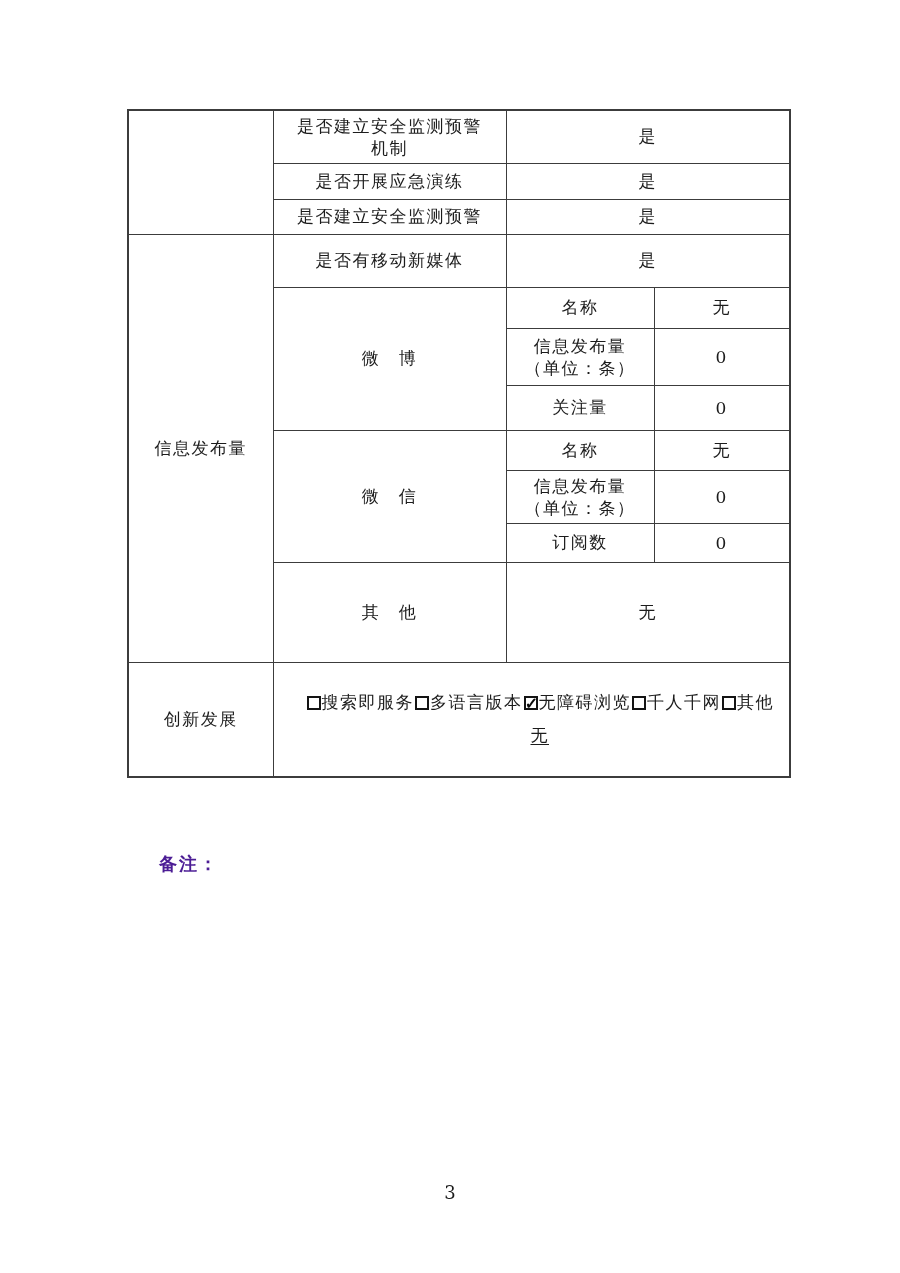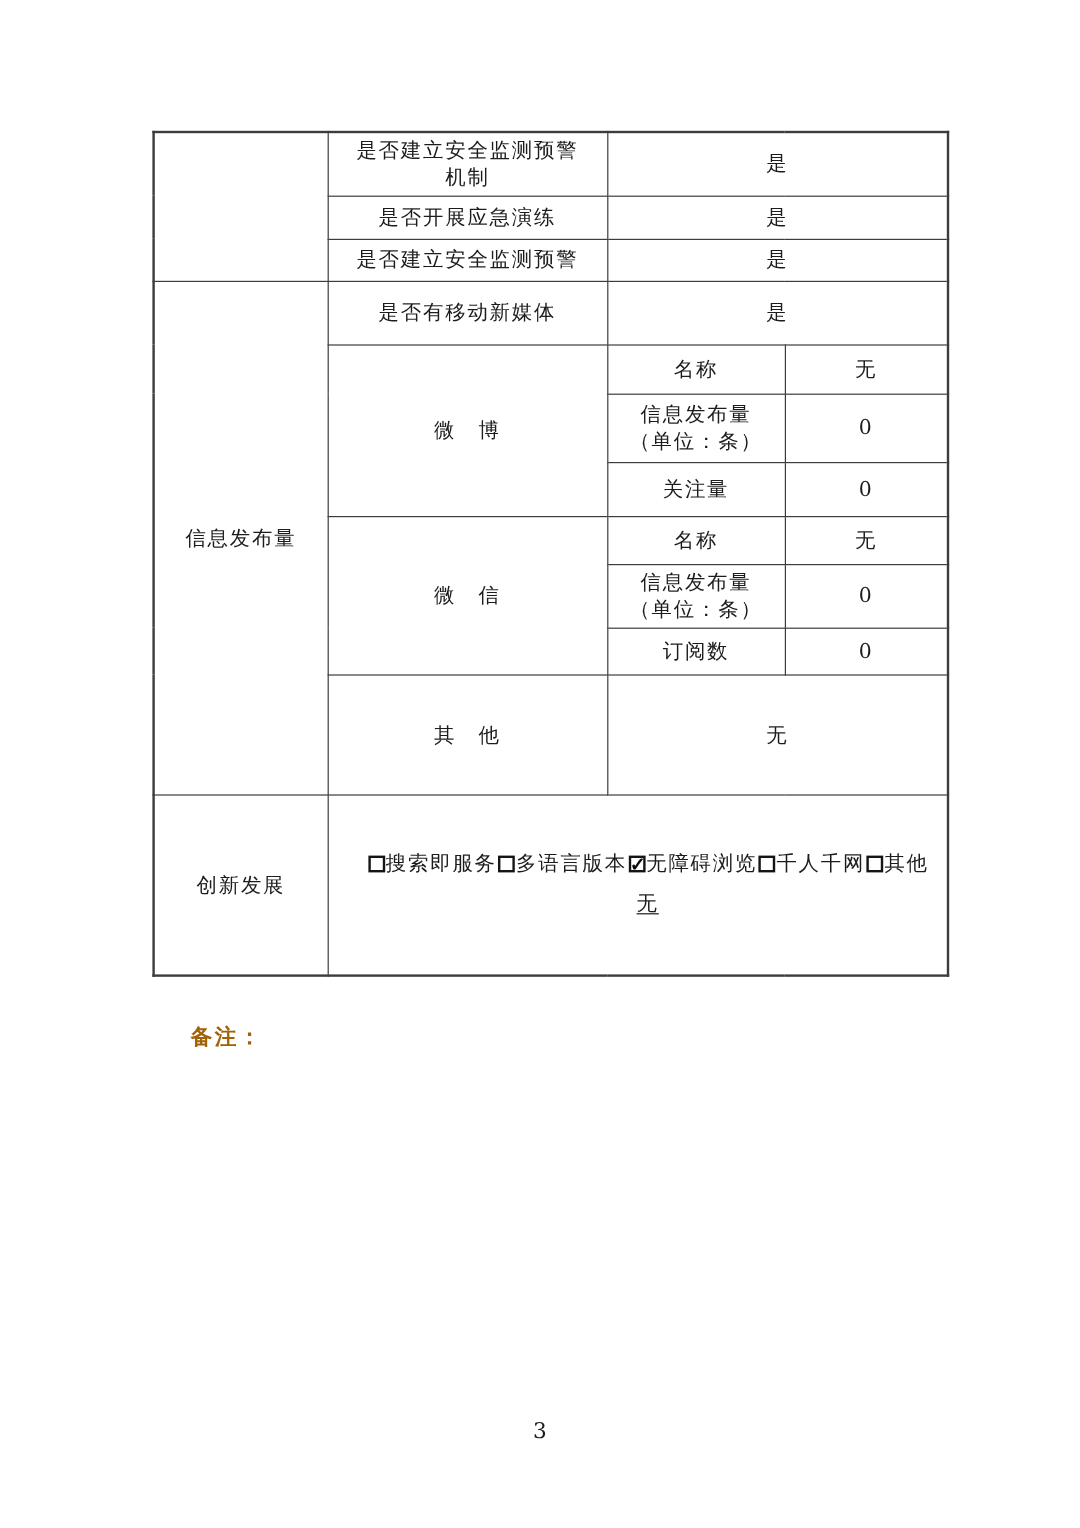--- a/index.html
+++ b/index.html
@@ -58,21 +58,21 @@
     letter-spacing: 0;
   }
   .underlined { text-decoration: underline; text-underline-offset: 3px; }
 
   .notes {
     position: absolute;
     left: 159px; top: 852px;
     font-size: 18px;
     font-weight: bold;
     letter-spacing: 2px;
-    color: #a16207;
+    color: #4c1d95;
   }
   .page-number {
     position: absolute;
     left: 0; top: 1182px;
     width: 100%;
     text-align: center;
     font-size: 18px;
     color: #1c1c1c;
   }
 </style>
@@ -141,21 +141,21 @@
     <tr style="height:39px">
       <td>订阅数</td>
       <td>0</td>
     </tr>
 
     <tr style="height:100px">
       <td>其　他</td>
       <td colspan="2">无</td>
     </tr>
 
-    <tr style="height:151px">
+    <tr style="height:115px">
       <td>创新发展</td>
       <td colspan="3" class="innovation-cell">
         <div><span class="cb"></span><span>搜索即服务</span><span class="cb"></span><span>多语言版本</span><span class="cb checked"></span><span>无障碍浏览</span><span class="cb"></span><span>千人千网</span><span class="cb"></span><span>其他</span></div>
         <div>
           <span class="underlined">无</span>
         </div>
       </td>
     </tr>
   </tbody>
     </table>

